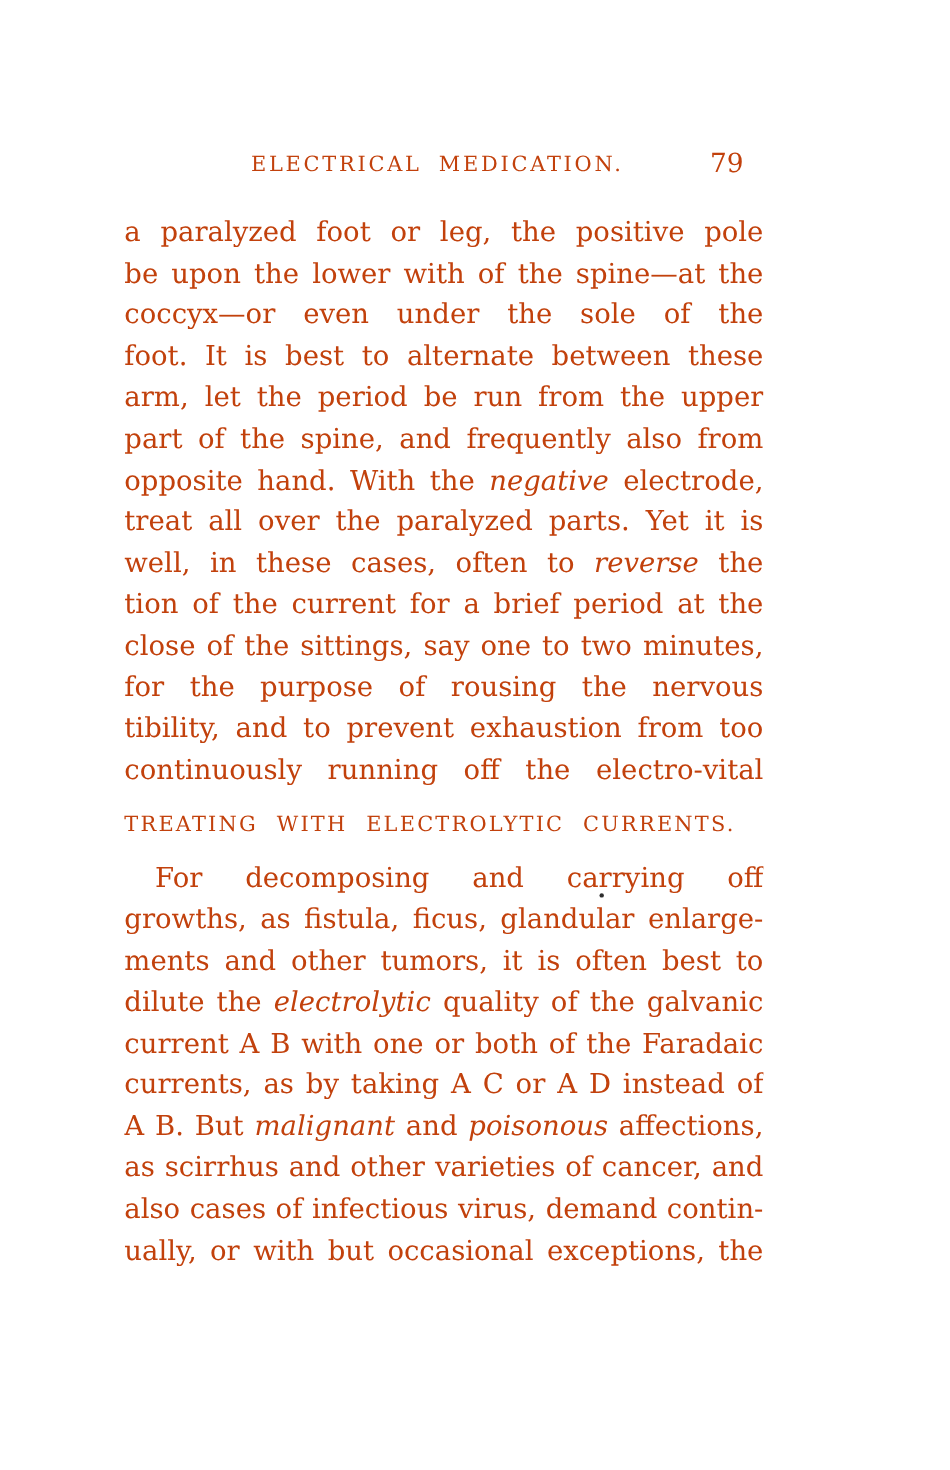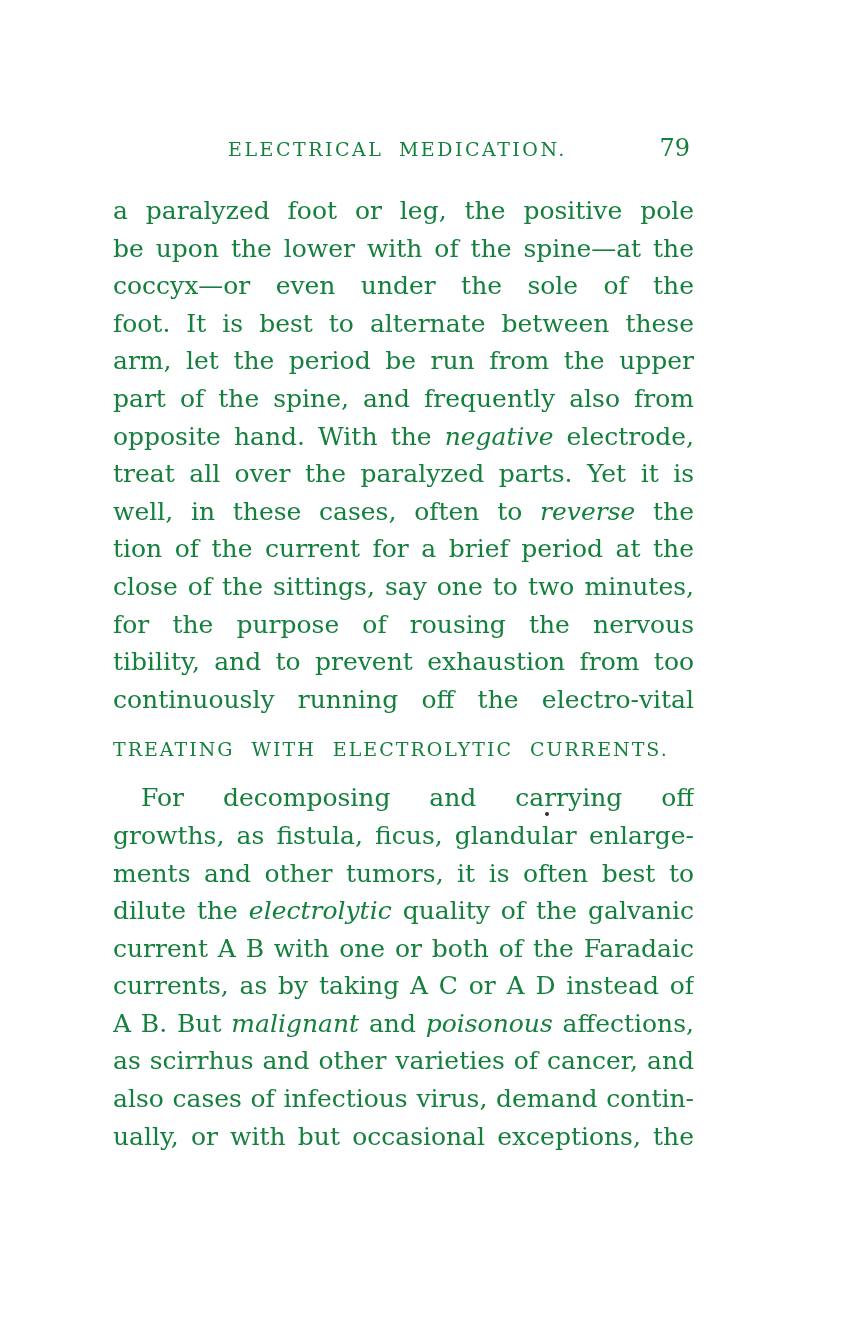--- a/index.html
+++ b/index.html
@@ -1,34 +1,34 @@
 <!DOCTYPE html>
 <html><head>
 <meta charset="utf-8">
 <style>
   html, body { margin:0; padding:0; background:#ffffff; }
   .page {
     position:relative;
     width:696px; height:1336px;
     background:#ffffff;
-    color:#15803d;
+    color:#c2410c;
     font-family:"DejaVu Serif","Liberation Serif",serif;
     overflow:hidden;
     border-radius:30px;
   }
   
   .header { position:absolute; left:113px; top:134px; width:581px; height:30px; }
   .running-title {
     position:absolute; left:0; right:0; top:4px;
     text-align:center;
     font-size:19px; letter-spacing:2.5px; word-spacing:7px;
     transform:translateX(-6px);
     white-space:nowrap;
   }
-  .page-number { position:absolute; right:4px; top:0; font-size:24px; }
+  .page-number { position:absolute; right:18px; top:0; font-size:24px; }
 
   
   .text-block { position:absolute; left:113px; top:192px; width:581px; }
   .para { font-size:25px; line-height:37.6px; }
   .line {
     height:37.6px; overflow:hidden;
     text-align:justify; text-align-last:justify;
     white-space:normal;
   }
   .line::after { content:""; display:inline-block; width:100%; }

